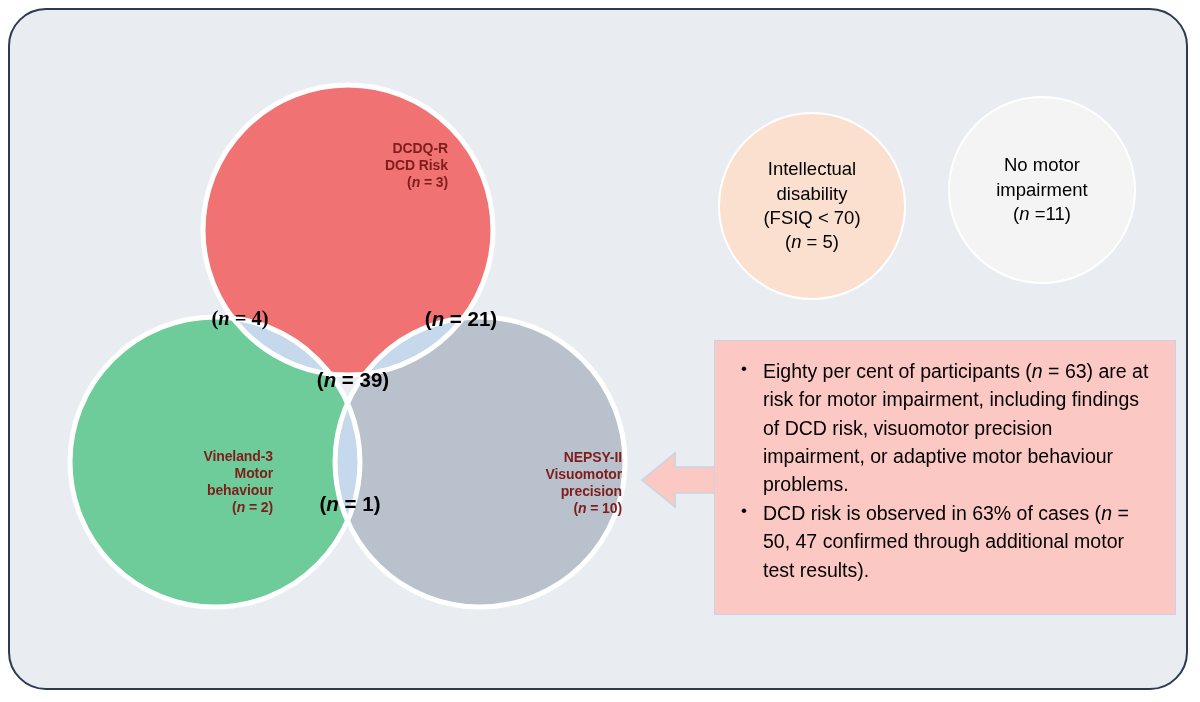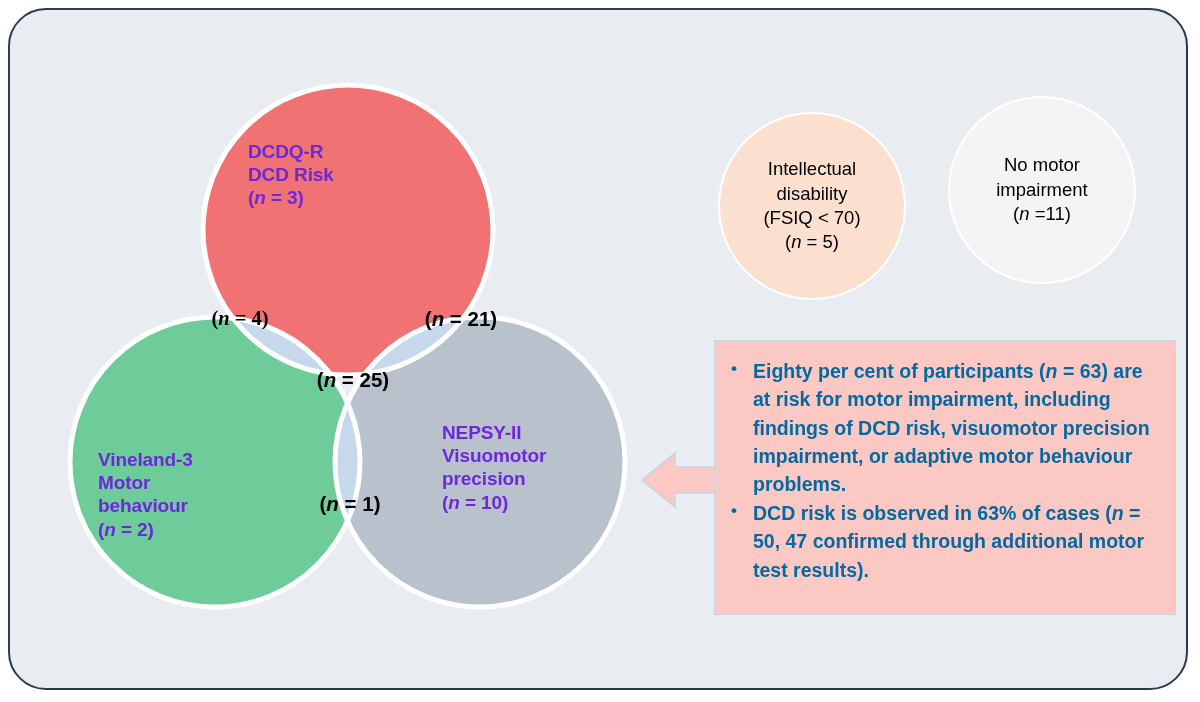--- a/index.html
+++ b/index.html
@@ -32,25 +32,25 @@
   }
   #venn {
     position: absolute;
     left: 0;
     top: 0;
     width: 1200px;
     height: 702px;
   }
   .lbl {
     position: absolute;
-    color: #6d28d9;
-    text-align: left;
+    color: #7f1d1d;
+    text-align: right;
     line-height: 1.22;
     font-weight: 700;
-    font-size: 19px;
+    font-size: 14px;
     letter-spacing: -0.1px;
   }
   .lbl .n { font-style: italic; }
   .lbl .wrap { display: block; }
   
   .count {
     position: absolute;
     color: #000000;
     text-align: center;
     font-weight: 700;
@@ -91,25 +91,26 @@
     border: 1.5px solid #c9d4e2;
     padding: 16px 18px 10px 10px;
   }
   #callout ul {
     margin: 0;
     padding: 0 0 0 28px;
     list-style: none;
   }
   #callout li {
     position: relative;
-    color: #0369a1;
+    color: #000000;
     font-size: 19.5px;
     line-height: 1.455;
     margin-bottom: 0px;
-    font-weight: 700;
+    font-weight: 400;
+    margin-left: 10px;
   }
   #callout li::before {
     content: "\2022";
     position: absolute;
     left: -22px;
     top: 0;
     font-size: 17px;
   }
   #callout li .n { font-style: italic; }
 
@@ -179,32 +180,32 @@
     <span class="wrap">(<span class="n">n</span> = <span>3</span>)</span>
   </div>
 
   <div class="lbl" style="left:98px; top:425px; width:175px;margin-top:23px;">
     <span class="wrap">Vineland-3</span>
     <span class="wrap">Motor</span>
     <span class="wrap">behaviour</span>
     <span class="wrap">(<span class="n">n</span> = <span>2</span>)</span>
   </div>
 
-  <div class="lbl" style="left:442px; top:421px; width:180px;">
+  <div class="lbl" style="left:442px; top:449px; width:180px;">
     <span class="wrap">NEPSY-II</span>
     <span class="wrap">Visuomotor</span>
     <span class="wrap">precision</span>
     <span class="wrap">(<span class="n">n</span> = <span>10</span>)</span>
   </div>
 
   <div class="count" style="left:180px; top:307px; width:120px;font-family:Liberation Serif, serif;">(<span class="n">n</span> = <span>4</span>)</div>
 
   <div class="count" style="left:396px; top:307px; width:130px;">(<span class="n">n</span> = <span>21</span>)</div>
 
-  <div class="count" style="left:288px; top:368px; width:130px;">(<span class="n">n</span> = <span>25</span>)</div>
+  <div class="count" style="left:288px; top:368px; width:130px;">(<span class="n">n</span> = <span>39</span>)</div>
 
   <div class="count" style="left:290px; top:492px; width:120px;">(<span class="n">n</span> = <span>1</span>)</div>
 
   <div class="solo-circle" style="left:718px; top:112px; width:188px; height:188px; background:#fbe0cf;">
     <div class="solo-text">
       <div>Intellectual</div>
       <div>disability</div>
       <div>(FSIQ &lt; 70)</div>
       <div>(<span class="n">n</span> = <span>5</span>)</div>
     </div>

